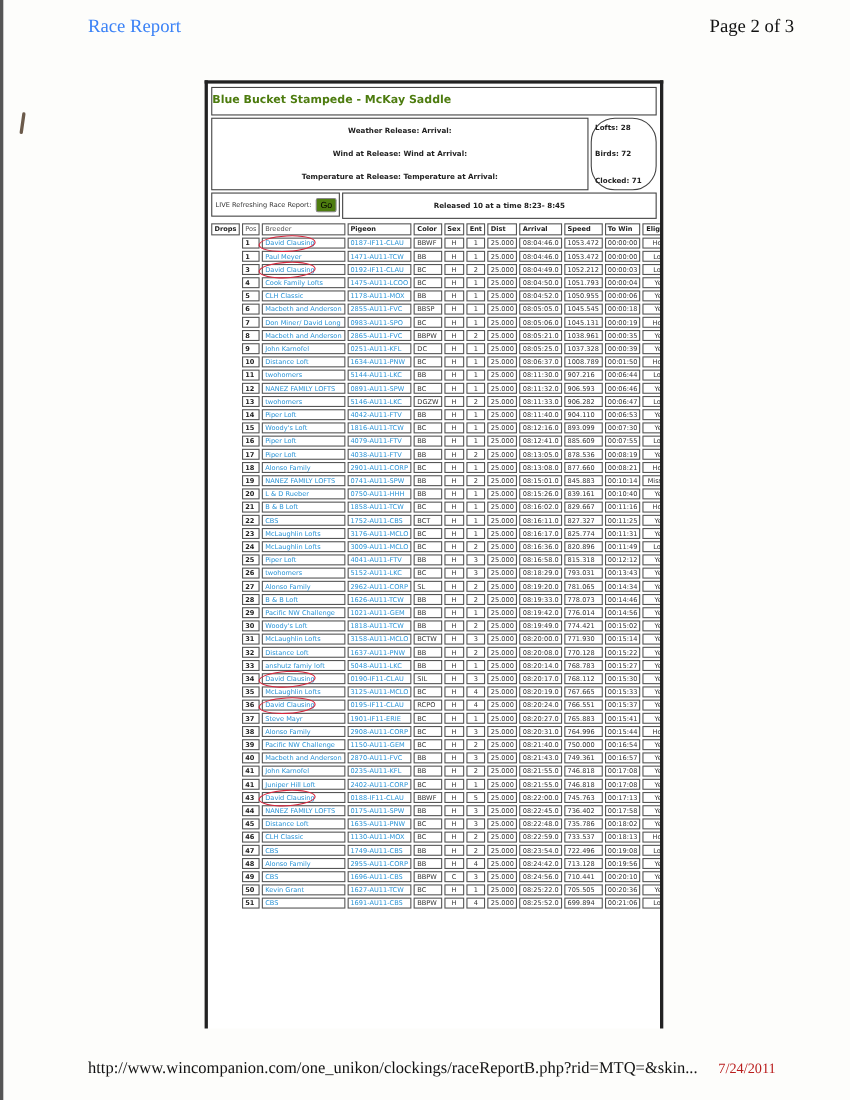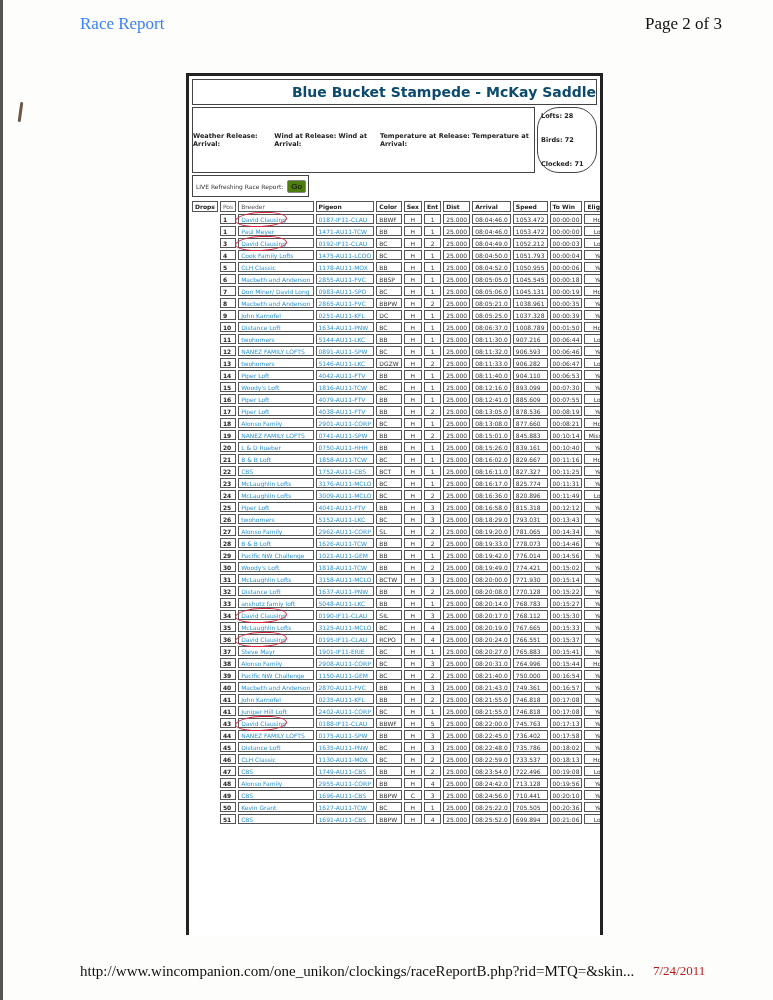--- a/index.html
+++ b/index.html
@@ -5,26 +5,26 @@
   html,body{margin:0;padding:0;}
   body{width:773px;height:1000px;background:#fdfdfb;position:relative;overflow:hidden;font-family:"DejaVu Sans",sans-serif;}
   .left-edge{position:absolute;left:0;top:0;width:3px;height:1000px;background:#555;}
   .mark{position:absolute;left:19px;top:102px;width:3px;height:20px;background:#6b5a4a;transform:rotate(8deg);border-radius:2px;}
   .hdr-left{position:absolute;left:80px;top:14px;font-family:"Liberation Serif",serif;font-size:17px;color:#3b82f6;}
   .hdr-right{position:absolute;right:51px;top:14px;font-family:"Liberation Serif",serif;font-size:17px;color:#111;}
   .footer-url{position:absolute;left:80px;top:963px;font-family:"Liberation Serif",serif;font-size:15px;color:#111;}
   .footer-date{position:absolute;left:653px;top:963px;font-family:"Liberation Serif",serif;font-size:13px;color:#b91c1c;}
 
   .frame{position:absolute;left:186px;top:73px;width:417px;height:862px;border:3px solid #222;border-bottom:none;background:#fff;box-sizing:border-box;padding:3px;overflow:hidden;}
-  .title-box{border:1px solid #444;height:24px;text-align:right;font-size:14px;font-weight:bold;color:#0c4a6e;line-height:24px;margin-bottom:2px;}
+  .title-box{border:1px solid #444;height:24px;text-align:left;font-size:10px;font-weight:bold;color:#4d7c0f;line-height:24px;margin-bottom:2px;}
   .info{display:flex;gap:2px;margin-bottom:2px;}
   .info .box{border:1px solid #444;font-size:6.5px;font-weight:bold;color:#222;box-sizing:border-box;}
   .b1{width:117px;height:66px;padding:4px 3px;display:flex;flex-direction:column;justify-content:space-between;}
   .b1 span:last-child{margin-bottom:20px;}
-  .b2{flex:1;height:66px;display:flex;flex-direction:row;justify-content:space-around;align-items:center;}
+  .b2{flex:1;height:66px;display:flex;flex-direction:column;justify-content:space-around;align-items:center;}
   .b3{width:60px;height:66px;padding:4px 3px;display:flex;flex-direction:column;justify-content:space-between;border-radius:22px;}
   .live{display:flex;gap:2px;margin-bottom:2px;}
   .live .lbox{width:117px;height:22px;border:1px solid #444;font-size:6px;color:#333;display:flex;align-items:center;padding-left:3px;box-sizing:border-box;gap:4px;}
   .go{font-size:8px;border:1px solid #888;background:#4d7c0f;padding:1px 3px;border-radius:2px;cursor:pointer;}
   .live .rbox{flex:1;height:22px;border:1px solid #444;font-size:6.5px;font-weight:bold;color:#222;display:flex;align-items:center;justify-content:center;}
 
   table{border-collapse:separate;border-spacing:2px;font-size:6px;margin-left:-2px;}
   th,td{border:1px solid #555;height:10px;padding:0 2px;white-space:nowrap;box-sizing:border-box;}
   th{font-weight:bold;text-align:left;color:#222;height:11px;}
   th.pos,th.breeder{font-weight:normal;color:#555;}
@@ -65,20 +65,21 @@
       <span>Lofts: 28</span>
       <span>Birds: 72</span>
       <span>Clocked: 71</span>
     </div>
   </div>
   <div class="live">
     <div class="lbox">
       <span>LIVE Refreshing Race Report:</span>
       <button class="go">Go</button>
     </div>
+    <div class="rbox">Released 10 at a time 8:23- 8:45</div>
   </div>
   <table>
     <thead>
       <tr id="hdr-row">
           <th class="drops">Drops</th>
           <th class="pos">Pos</th>
           <th class="breeder">Breeder</th>
           <th class="pigeon">Pigeon</th>
           <th class="color">Color</th>
           <th class="sex">Sex</th>

